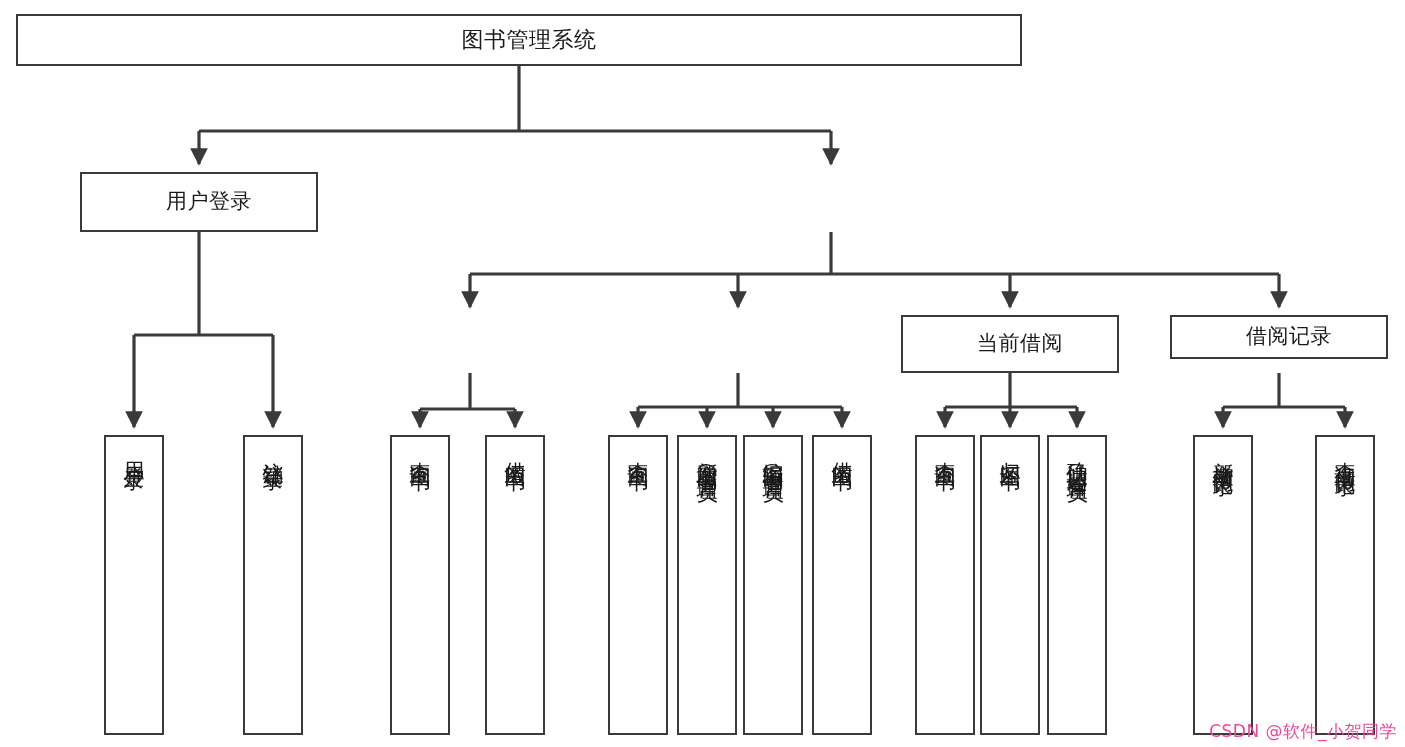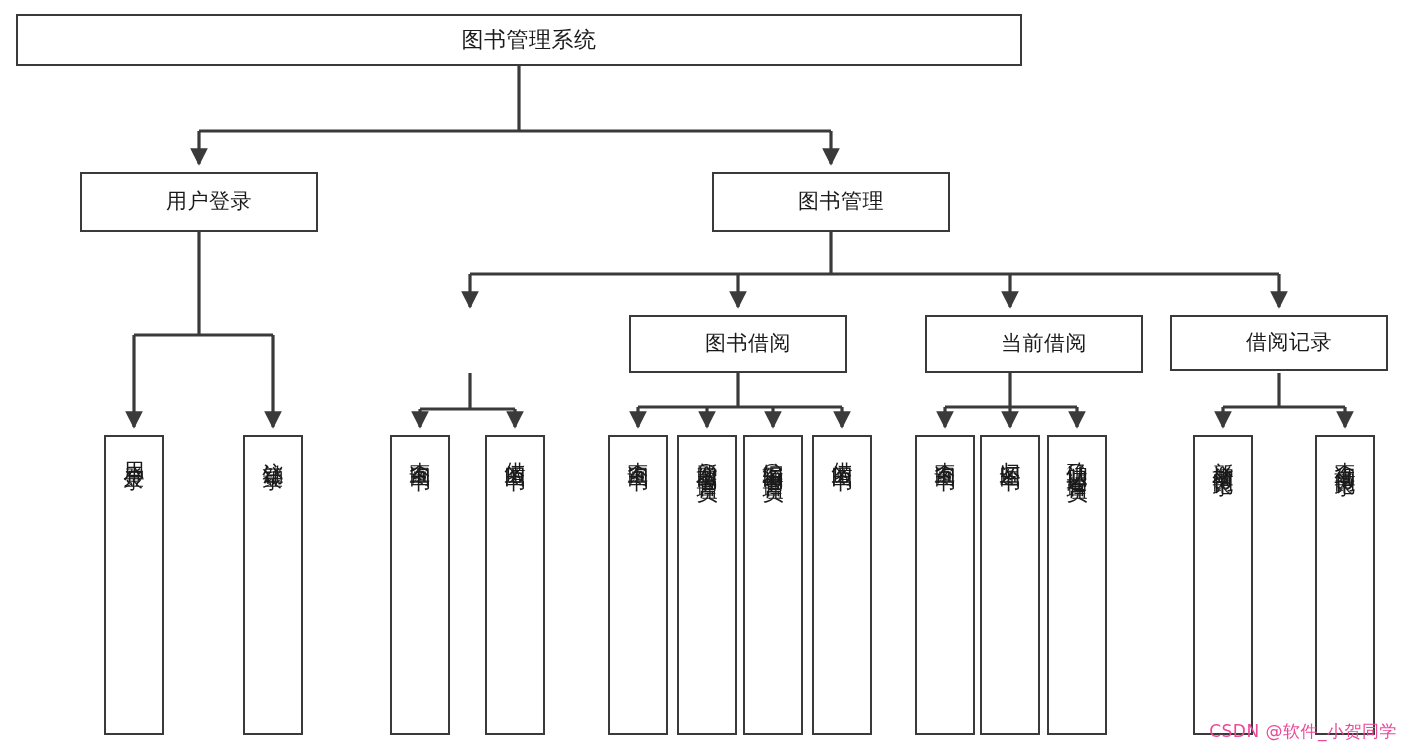--- a/index.html
+++ b/index.html
@@ -129,31 +129,25 @@
     </g>
   </svg>
 
   <div class="node h root" style="left:16px; top:14px; width:1006px; height:52px;">
     <span class="label">图书管理系统</span>
   </div>
 
   <div class="node h" style="left:80px; top:172px; width:238px; height:60px;">
     <span class="label">用户登录</span>
   </div>
-  <div class="node h" style="left:712px; top:172px; width:238px; height:60px;">
-    <span class="label">图书管理</span>
-  </div>
 
-  <div class="node h" style="left:629px; top:315px; width:218px; height:58px;">
-    <span class="label">图书借阅</span>
-  </div>
-  <div class="node h" style="left:901px; top:315px; width:218px; height:58px;margin-left:24px;">
+  <div class="node h" style="left:901px; top:315px; width:218px; height:58px;">
     <span class="label">当前借阅</span>
   </div>
-  <div class="node h" style="left:1170px; top:315px; width:218px; height:56px;">
+  <div class="node h" style="left:1170px; top:315px; width:218px; height:44px;">
     <span class="label">借阅记录</span>
   </div>
 
   <div class="node v" style="left:104px; top:435px; width:60px; height:300px;">
     <span class="label">用户登录</span>
   </div>
   <div class="node v" style="left:243px; top:435px; width:60px; height:300px;">
     <span class="label">注销登录</span>
   </div>
   <div class="node v" style="left:390px; top:435px; width:60px; height:300px;">

